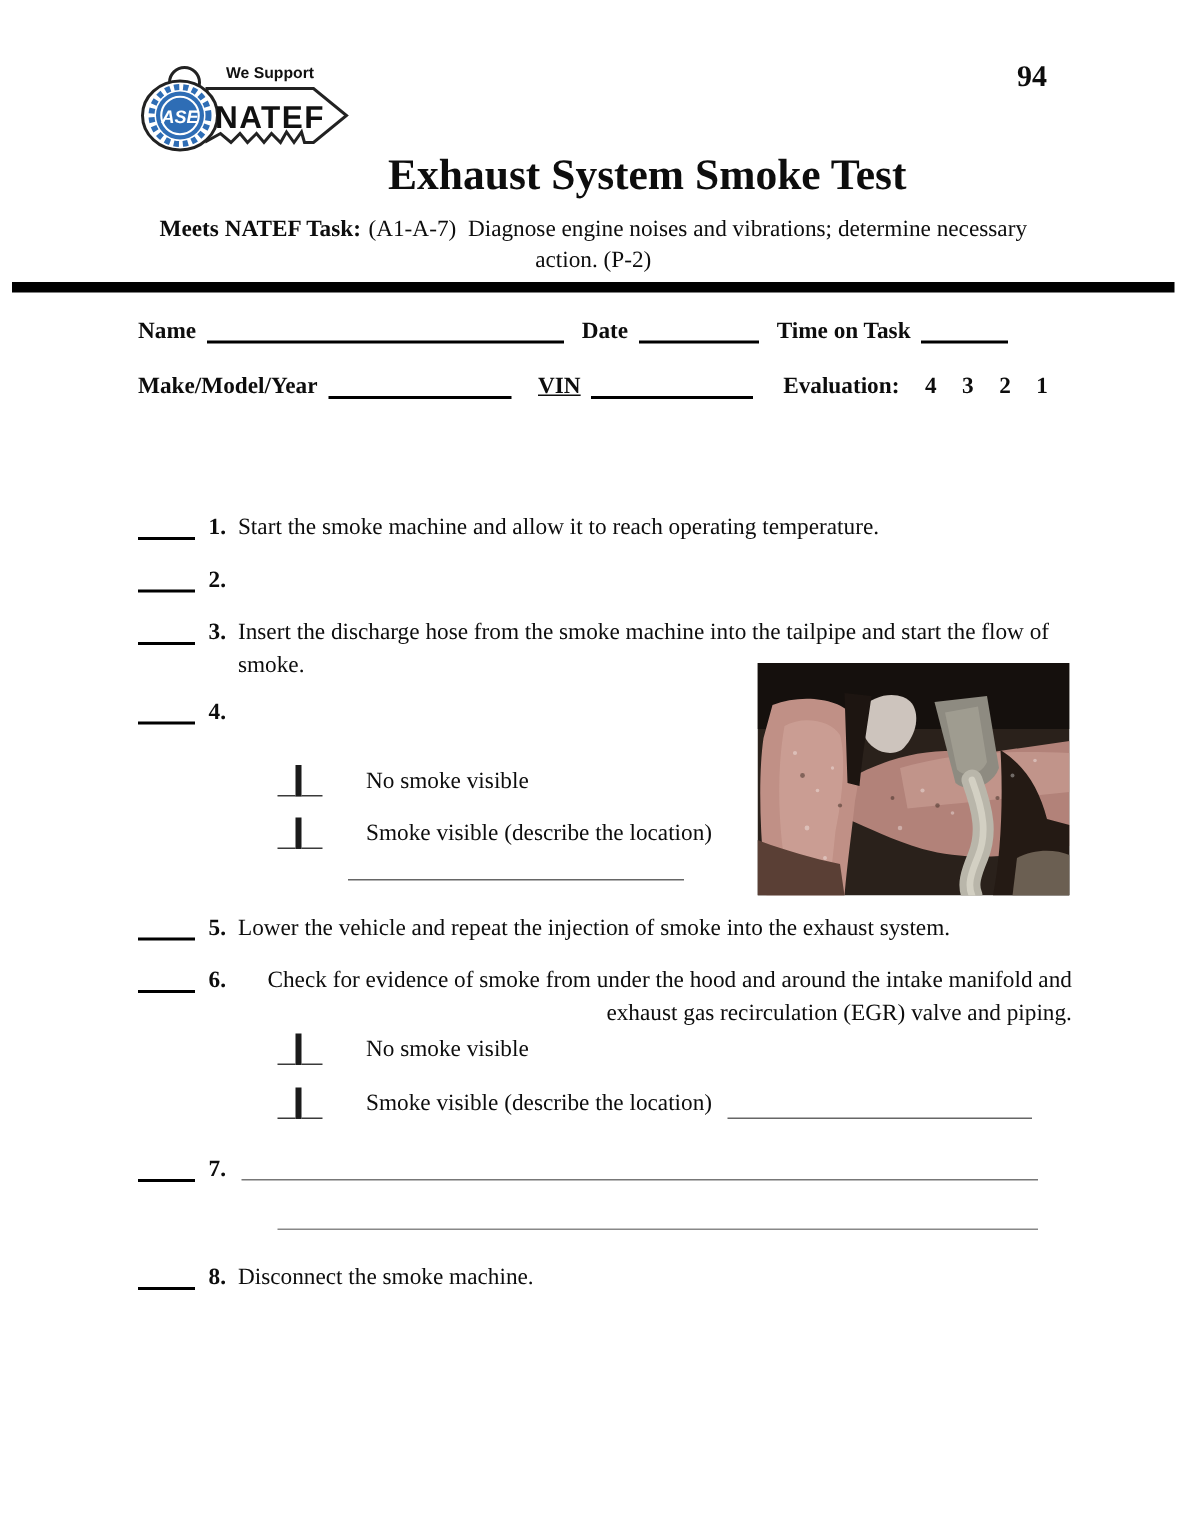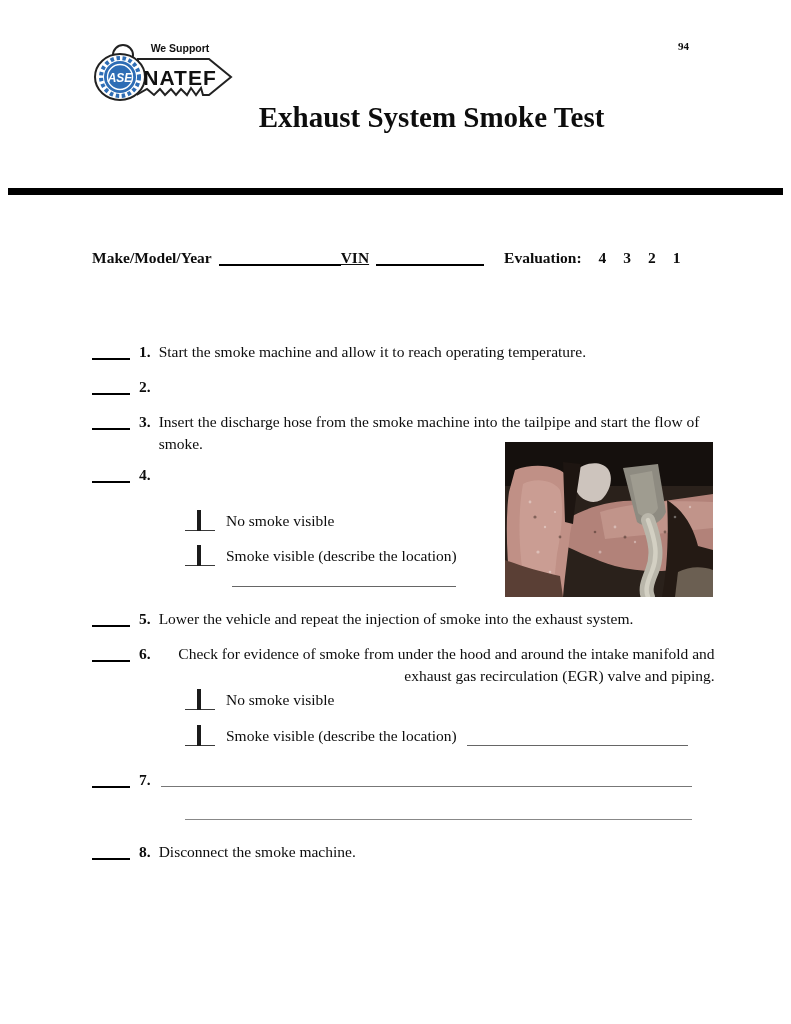--- a/index.html
+++ b/index.html
@@ -6,42 +6,42 @@
   .page{
     position:relative;
     width:791px;height:1024px;
     background:#ffffff;
     font-family:"Liberation Serif", serif;
     color:#0d0d0d;
     overflow:hidden;
   }
   
   .logo{position:absolute;left:90px;top:38px;width:152px;height:66px;}
-  .page-number{position:absolute;left:678px;top:40px;font-weight:bold;font-size:11px;}
+  .page-number{position:absolute;left:678px;top:40px;font-weight:bold;font-size:20px;}
   .title{position:absolute;top:101px;left:0;width:100%;margin:0;text-align:center;
          font-size:29px;font-weight:bold;padding-left:36px;}
   .subtitle{position:absolute;top:143px;left:0;width:100%;text-align:center;
             font-size:15.5px;line-height:1.35;}
   .subtitle .b{font-weight:bold;margin-right:5px;}
   .pre{white-space:pre-wrap;}
   .rule{position:absolute;top:188px;left:8px;width:775px;height:7px;background:#000;}
 
   
   .inforow{position:absolute;left:92px;display:flex;align-items:flex-start;
            font-weight:bold;font-size:15.5px;}
   .i1{top:212px;}
   .i2{top:249px;justify-content:center;}
   .uline{display:inline-block;height:15px;border-bottom:2px solid #000;flex:0 0 auto;}
   .u-name{width:238px;margin-left:7px;}
   .lbl-date{margin-left:12px;}
   .u-date{width:80px;margin-left:7px;}
   .lbl-tot{margin-left:12px;}
   .u-tot{width:58px;margin-left:7px;}
   .u-mmy{width:122px;margin-left:7px;}
-  .lbl-vin{text-decoration:underline;}
+  .lbl-vin{margin-left:18px;text-decoration:underline;}
   .u-vin{width:108px;margin-left:7px;}
   .lbl-eval{margin-left:20px;}
   .score{margin-left:17px;}
   .score:first-of-type{margin-left:12px;}
 
   
   .step{position:absolute;left:92px;display:flex;font-size:15.5px;line-height:1.42;}
   .sblank{width:38px;height:17px;border-bottom:2px solid #000;flex:0 0 auto;}
   .snum{font-weight:bold;margin-left:9px;flex:0 0 auto;}
   .stext{margin-left:8px;}
@@ -55,21 +55,21 @@
   .s8{top:841px;}
   .s3 .stext{width:556px;}
   .s4 .stext{width:312px;}
   .s6 .stext{width:556px;text-align:right;}
   .fill{flex:1 1 auto;height:17px;border-bottom:1.5px solid #777;margin-left:10px;}
 
   
   .cbrow{position:absolute;display:flex;align-items:flex-end;font-size:15.5px;}
   .cbwrap{border-bottom:1.5px solid #3a3a3a;padding:0 14px 0 12px;flex:0 0 auto;}
   .cbbox{width:20px;height:21px;border:2px solid #1b1b1b;background:#fff;}
-  .cblabel{margin-left:11px;padding-bottom:1px;white-space:nowrap;}
+  .cblabel{margin-left:29px;padding-bottom:1px;white-space:nowrap;}
   .cb4a{top:512px;left:185px;}
   .cb4b{top:547px;left:185px;}
   .cb6a{top:691px;left:185px;}
   .cb6b{top:727px;left:185px;width:503px;}
   .cb6b .fill{border-bottom:1.5px solid #666;}
 
   
   .ans4{position:absolute;top:586px;left:232px;width:224px;border-top:1.5px solid #666;}
   .ans7{position:absolute;top:819px;left:185px;width:507px;border-top:1.5px solid #888;}
 
@@ -95,22 +95,34 @@
       <text x="30" y="44" text-anchor="middle" font-size="12" font-weight="bold" font-style="italic" fill="#ffffff">ASE</text>
 
       <text x="90" y="14" text-anchor="middle" font-size="10.5" font-weight="bold" fill="#111111">We Support</text>
       <text x="90" y="47" text-anchor="middle" font-size="21" font-weight="bold" letter-spacing="1" fill="#111111">NATEF</text>
     </svg>
   </div>
 
   <div class="page-number">94</div>
 
   <h1 class="title">Exhaust System Smoke Test</h1>
+  <div class="subtitle">
+    <span class="b">Meets NATEF Task:</span><span class="pre">(A1-A-7)  Diagnose engine noises and vibrations; determine necessary</span>
+    <div>action. (P-2)</div>
+  </div>
   <div class="rule"></div>
 
+  <div class="inforow i1">
+    <span>Name</span>
+    <span class="uline u-name"></span>
+    <span class="lbl-date">Date</span>
+    <span class="uline u-date"></span>
+    <span class="lbl-tot">Time on Task</span>
+    <span class="uline u-tot"></span>
+  </div>
 
   <div class="inforow i2">
     <span>Make/Model/Year</span>
     <span class="uline u-mmy"></span>
     <span class="lbl-vin">VIN</span>
     <span class="uline u-vin"></span>
     <span class="lbl-eval">Evaluation:</span>
     <span class="score">4</span>
     <span class="score">3</span>
     <span class="score">2</span>

